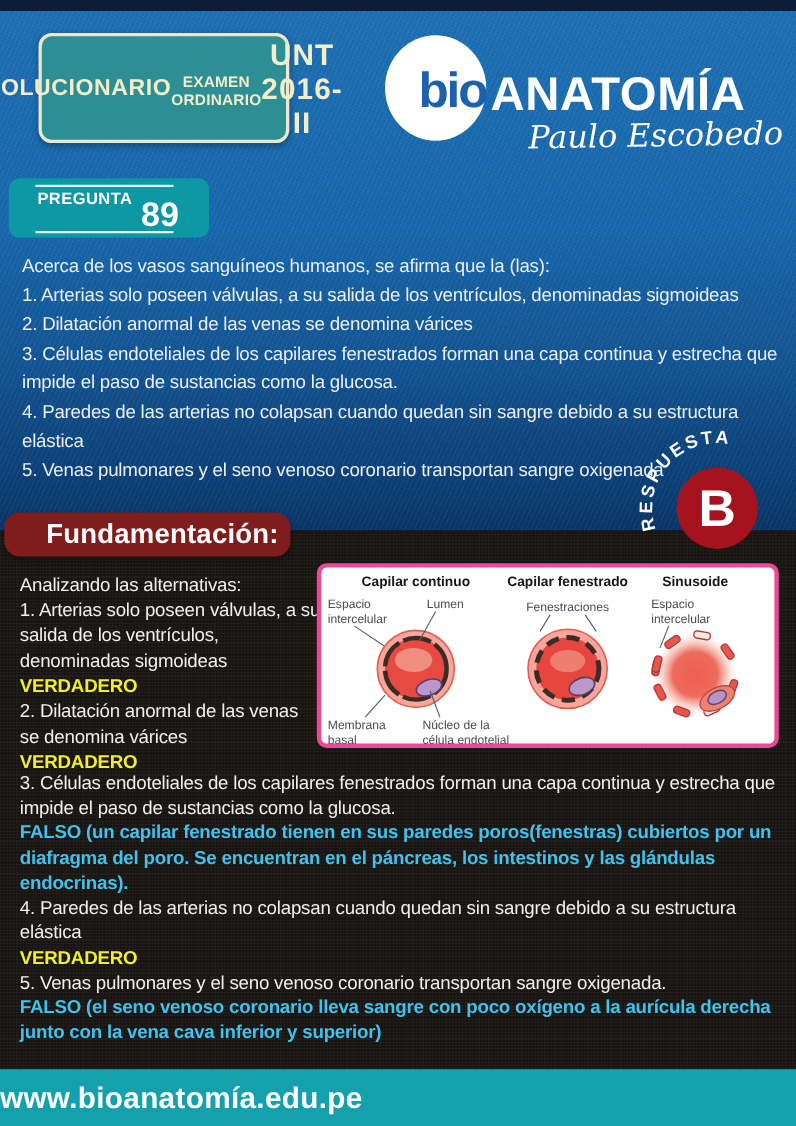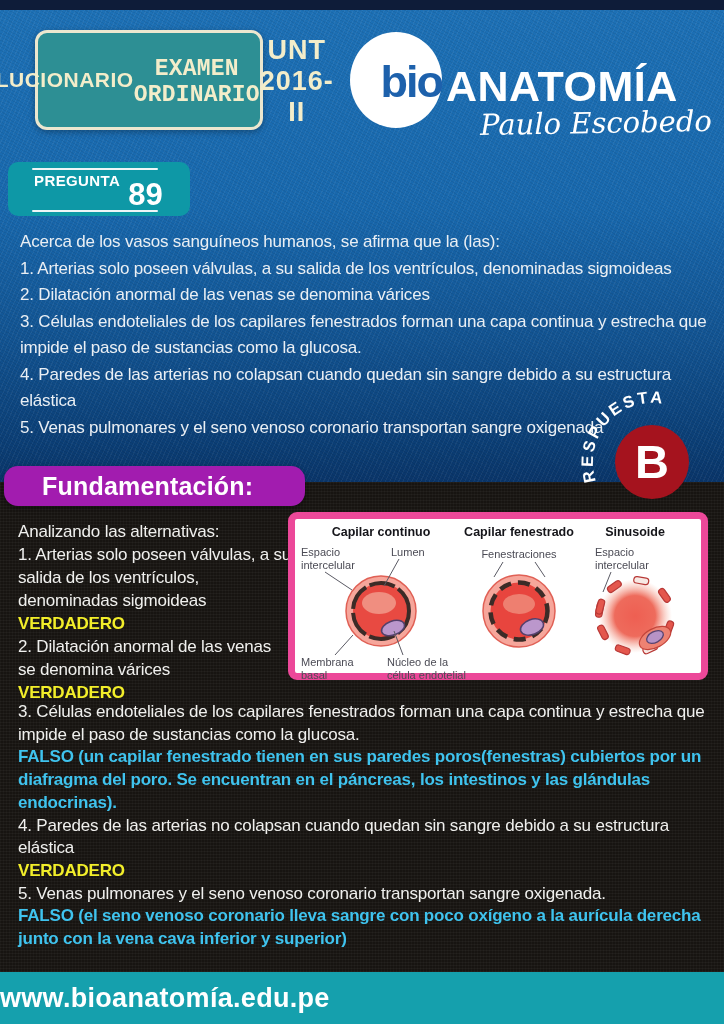--- a/index.html
+++ b/index.html
@@ -31,21 +31,21 @@
   }
 
   
   .solucionario-box {
     position:absolute; left:35px; top:30px; width:228px; height:100px;
     background:#2d8f94; border:3px solid #ece7cf; border-radius:12px;
     display:flex; flex-direction:row; align-items:center; justify-content:center;
     color:#f3edca; text-align:center; box-shadow:0 2px 6px rgba(0,0,0,0.3);
   }
   .solu-line1 { font-size:21px; font-weight:bold; letter-spacing:0.5px; }
-  .solu-line2 { font-size:23px; font-weight:bold; letter-spacing:0.2px; margin-top:3px;font-family:Liberation Mono, monospace; }
+  .solu-line2 { font-size:14px; font-weight:bold; letter-spacing:0.2px; margin-top:3px; }
   .solu-line3 { font-size:27px; font-weight:bold; letter-spacing:1px; margin-top:2px; }
 
   
   .logo-circle {
     position:absolute; left:350px; top:32px; width:92px; height:96px;
     background:#ffffff; border-radius:50%;
   }
   .logo-bio {
     position:absolute; left:350px; top:56px; width:92px; text-align:right;
     color:#1d61ac; font-size:45px; font-weight:bold; letter-spacing:-2px;
@@ -77,22 +77,22 @@
     color:#eaeff4; font-size:17px; letter-spacing:-0.2px; line-height:26.5px;
   }
   .question-block p { margin:0; }
   .options-line { white-space:pre-wrap; }
 
   
   .respuesta-svg { position:absolute; left:570px; top:382px; width:150px; height:130px; z-index:6; }
 
   
   .fundamentacion-banner {
-    position:absolute; left:4px; top:466px; width:301px; height:40px;
-    background:#a21caf; border-radius:14px; z-index:5;
+    position:absolute; left:4px; top:466px; width:260px; height:40px;
+    background:#7f1d1d; border-radius:14px; z-index:5;
     display:flex; align-items:center;
     box-shadow:0 2px 5px rgba(0,0,0,0.35);
   }
   .fundamentacion-banner span {
     color:#ffffff; font-size:25px; font-weight:bold; padding-left:38px; letter-spacing:0.2px;
   }
 
   
   .analysis-left {
     position:absolute; left:18px; top:520px; width:274px;
@@ -103,21 +103,21 @@
     position:absolute; left:18px; top:701px; width:700px;
     color:#f0f0ee; font-size:17px; letter-spacing:-0.2px; line-height:22.7px;
   }
   .analysis-bottom p { margin:0; }
   .verdict-true { color:#f2ee2a; font-weight:bold; }
   .verdict-false { color:#3fc3ee; font-weight:bold; }
 
   
   .diagram-box {
     position:absolute; left:288px; top:512px; width:420px; height:168px;
-    background:#ffffff; border:7px solid #ec4899; border-radius:9px; z-index:4;
+    background:#ffffff; border:4px solid #ec4899; border-radius:9px; z-index:4;
   }
   .diagram-box svg { display:block; }
   .diag-title { font-size:12.5px; font-weight:bold; fill:#15151a; }
   .diag-label { font-size:11px; fill:#4b4b55; }
   .diag-line { stroke:#5a5a64; stroke-width:1; }
 
   
   .footer {
     position:absolute; left:0; top:972px; width:724px; height:52px;
     background:#15a0ad; display:flex; align-items:center; justify-content:flex-start;

